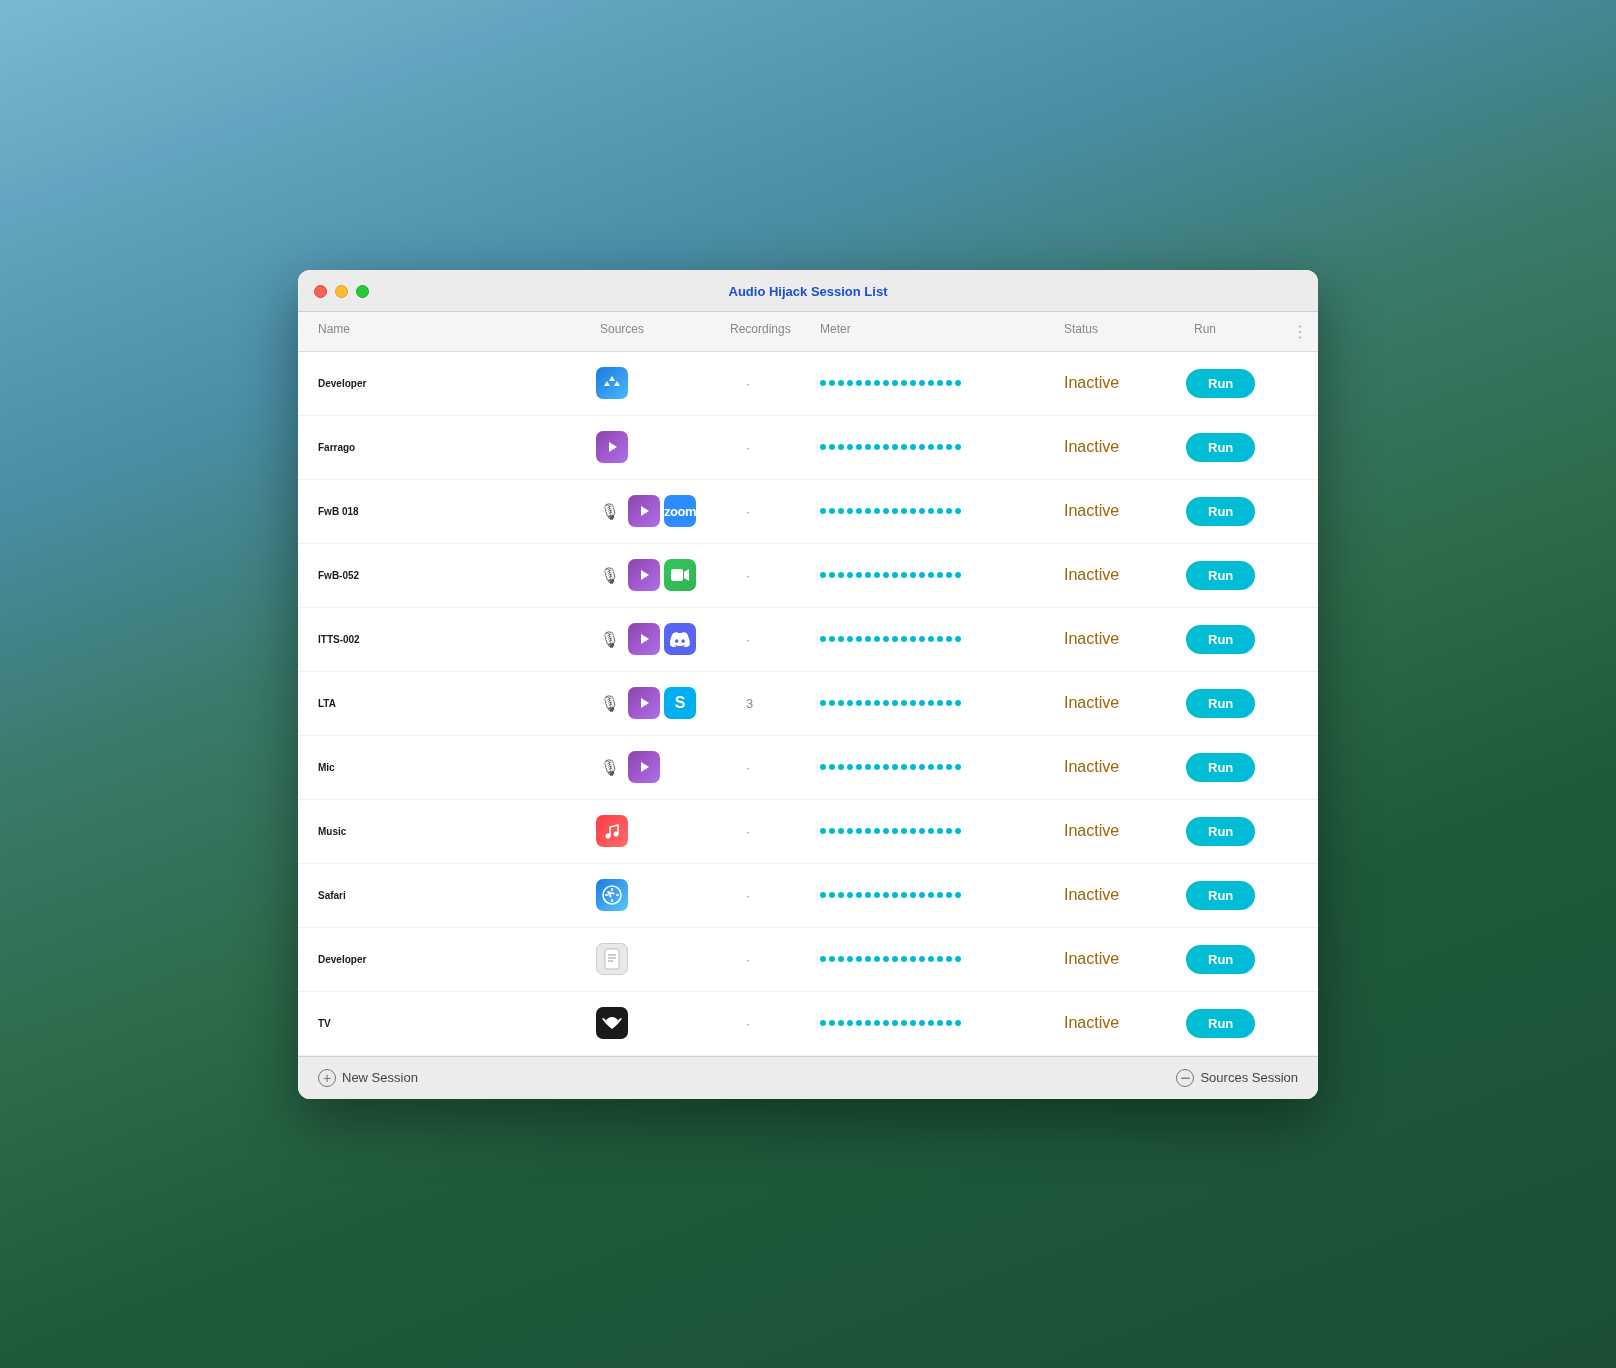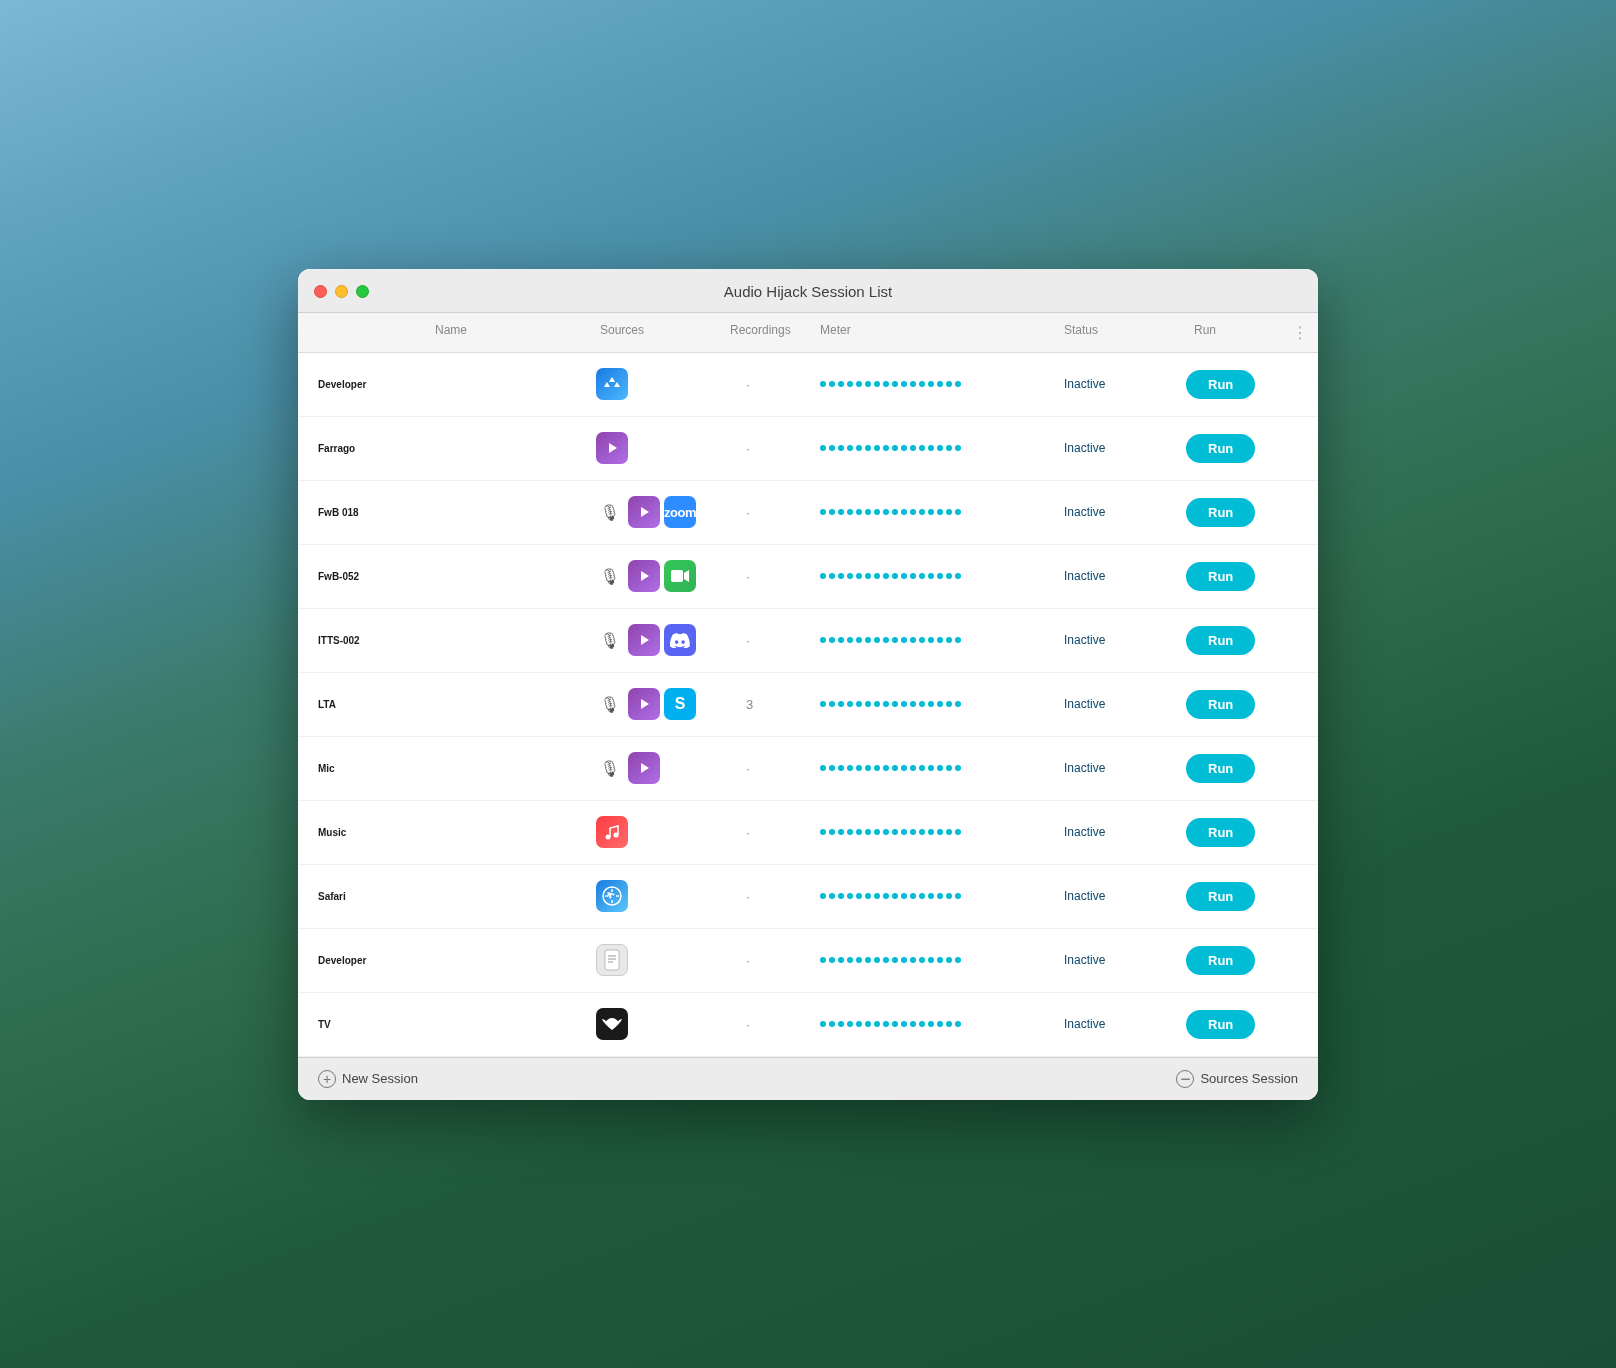--- a/index.html
+++ b/index.html
@@ -46,41 +46,41 @@
       width: 13px;
       height: 13px;
       border-radius: 50%;
       cursor: pointer;
     }
     .traffic-light.close { background: #ff5f57; border: 1px solid #e0443e; }
     .traffic-light.minimize { background: #ffbd2e; border: 1px solid #dfa223; }
     .traffic-light.maximize { background: #28c840; border: 1px solid #1aab29; }
 
     .window-title {
-      font-size: 15px;
-      font-weight: 400;
-      color: #404040;
+      font-size: 13px;
+      font-weight: 700;
+      color: #1d4ed8;
     }
 
     .column-headers {
       display: grid;
       grid-template-columns: 290px 130px 90px 1fr 130px 100px 36px;
       padding: 6px 0;
       background: #f5f5f5;
       border-bottom: 1px solid #ddd;
     }
 
     .col-header {
       font-size: 12px;
       color: #888;
       padding: 4px 12px;
       font-weight: 400;
     }
 
-    .col-header.name { padding-left: 28px; text-align: center; }
+    .col-header.name { padding-left: 20px; }
 
     .table-body {
       background: #fff;
       overflow-y: auto;
     }
 
     .session-row {
       display: grid;
       grid-template-columns: 290px 130px 90px 1fr 130px 100px 36px;
       align-items: center;
@@ -151,22 +151,22 @@
     }
 
     .meter-dot {
       width: 6px;
       height: 6px;
       border-radius: 50%;
       background: #00bcd4;
     }
 
     .status-cell {
-      font-size: 12px;
-      color: #0c4a6e;
+      font-size: 16px;
+      color: #a16207;
       padding-left: 12px;
     }
 
     .run-cell {
       padding-left: 4px;
     }
 
     .run-btn {
       background: #00bcd4;
       color: white;

